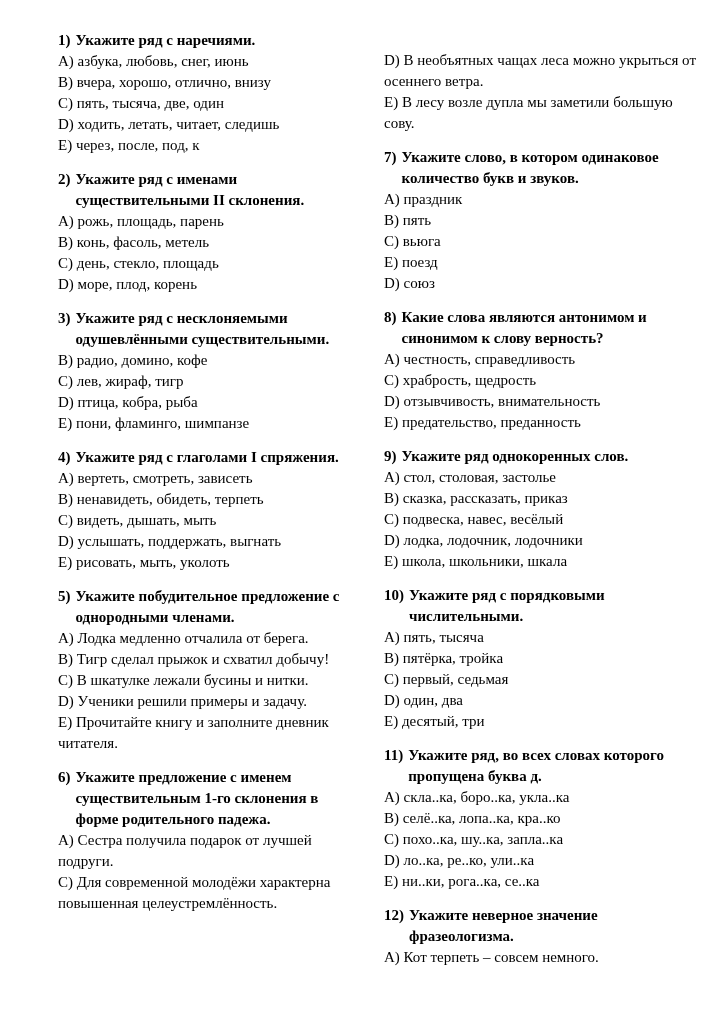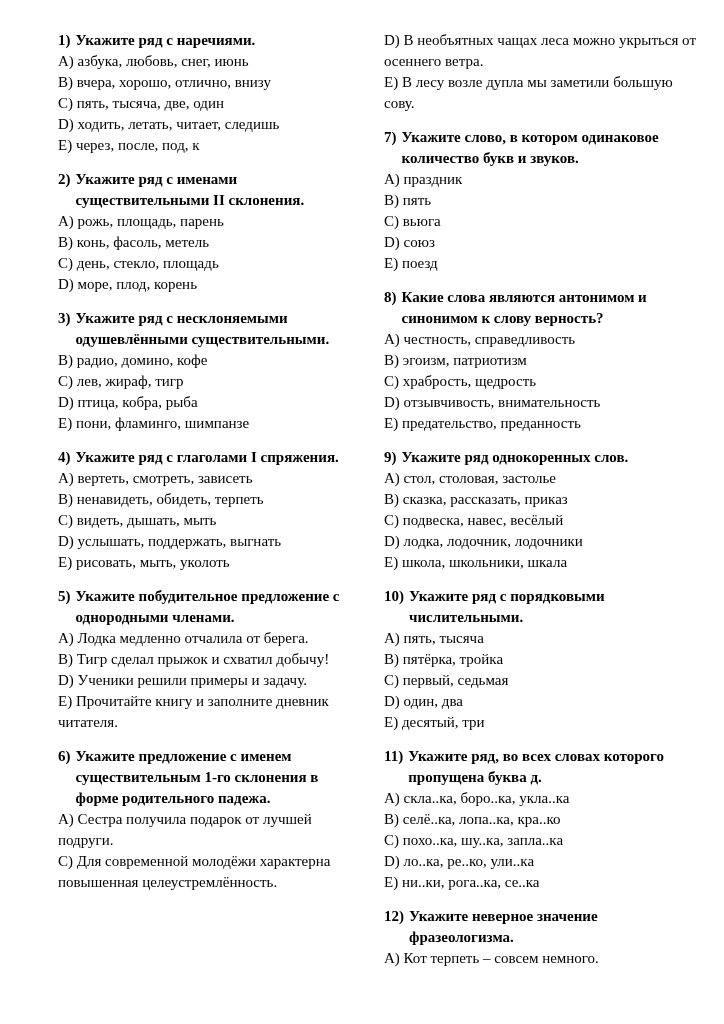--- a/index.html
+++ b/index.html
@@ -22,21 +22,21 @@
     height: 1024px;
     display: flex;
     padding: 30px 22px 0 58px;
     gap: 26px;
     background: #ffffff;
   }
   .col {
     flex: none;
   }
   .col-left  { width: 300px; }
-  .col-right { width: 318px; }
+  .col-right { width: 318px; margin-top: 20px; }
   .q-block {
     margin-bottom: 13px;
   }
   .q-title {
     font-weight: bold;
     display: flex;
   }
   .q-num {
     flex: none;
     white-space: pre;
@@ -96,20 +96,21 @@
         <div class="opt">D) услышать, поддержать, выгнать</div>
         <div class="opt">Е) рисовать, мыть, уколоть</div>
       </div>
       <div class="q-block">
         <div class="q-title">
           <span class="q-num">5)</span>
           <span class="q-text"><span>Укажите побудительное предложение с однородными членами.</span></span>
         </div>
         <div class="opt">А) Лодка медленно отчалила от берега.</div>
         <div class="opt">В) Тигр сделал прыжок и схватил добычу!</div>
+        <div class="opt">С) В шкатулке лежали бусины и нитки.</div>
         <div class="opt">D) Ученики решили примеры и задачу.</div>
         <div class="opt">Е) Прочитайте книгу и заполните дневник читателя.</div>
       </div>
       <div class="q-block">
         <div class="q-title">
           <span class="q-num">6)</span>
           <span class="q-text"><span>Укажите предложение с именем существительным 1-го склонения в форме родительного падежа.</span></span>
         </div>
         <div class="opt">А) Сестра получила подарок от лучшей подруги.</div>
         <div class="opt">С) Для современной молодёжи характерна повышенная целеустремлённость.</div>
@@ -121,30 +122,29 @@
         <div class="opt">Е) В лесу возле дупла мы заметили большую сову.</div>
       </div>
       <div class="q-block">
         <div class="q-title">
           <span class="q-num">7)</span>
           <span class="q-text"><span>Укажите слово, в котором одинаковое количество букв и звуков.</span></span>
         </div>
         <div class="opt">А) праздник</div>
         <div class="opt">В) пять</div>
         <div class="opt">С) вьюга</div>
+        <div class="opt">Е) поезд</div>
         <div class="opt">D) союз</div>
-        <div class="opt">Е) поезд</div>
       </div>
       <div class="q-block">
         <div class="q-title">
           <span class="q-num">8)</span>
           <span class="q-text"><span>Какие слова являются антонимом и синонимом к слову </span><span class="em">верность</span><span>?</span></span>
         </div>
         <div class="opt">А) честность, справедливость</div>
-        <div class="opt">В) эгоизм, патриотизм</div>
         <div class="opt">С) храбрость, щедрость</div>
         <div class="opt">D) отзывчивость, внимательность</div>
         <div class="opt">Е) предательство, преданность</div>
       </div>
       <div class="q-block">
         <div class="q-title">
           <span class="q-num">9)</span>
           <span class="q-text"><span>Укажите ряд однокоренных слов.</span></span>
         </div>
         <div class="opt">А) стол, столовая, застолье</div>

